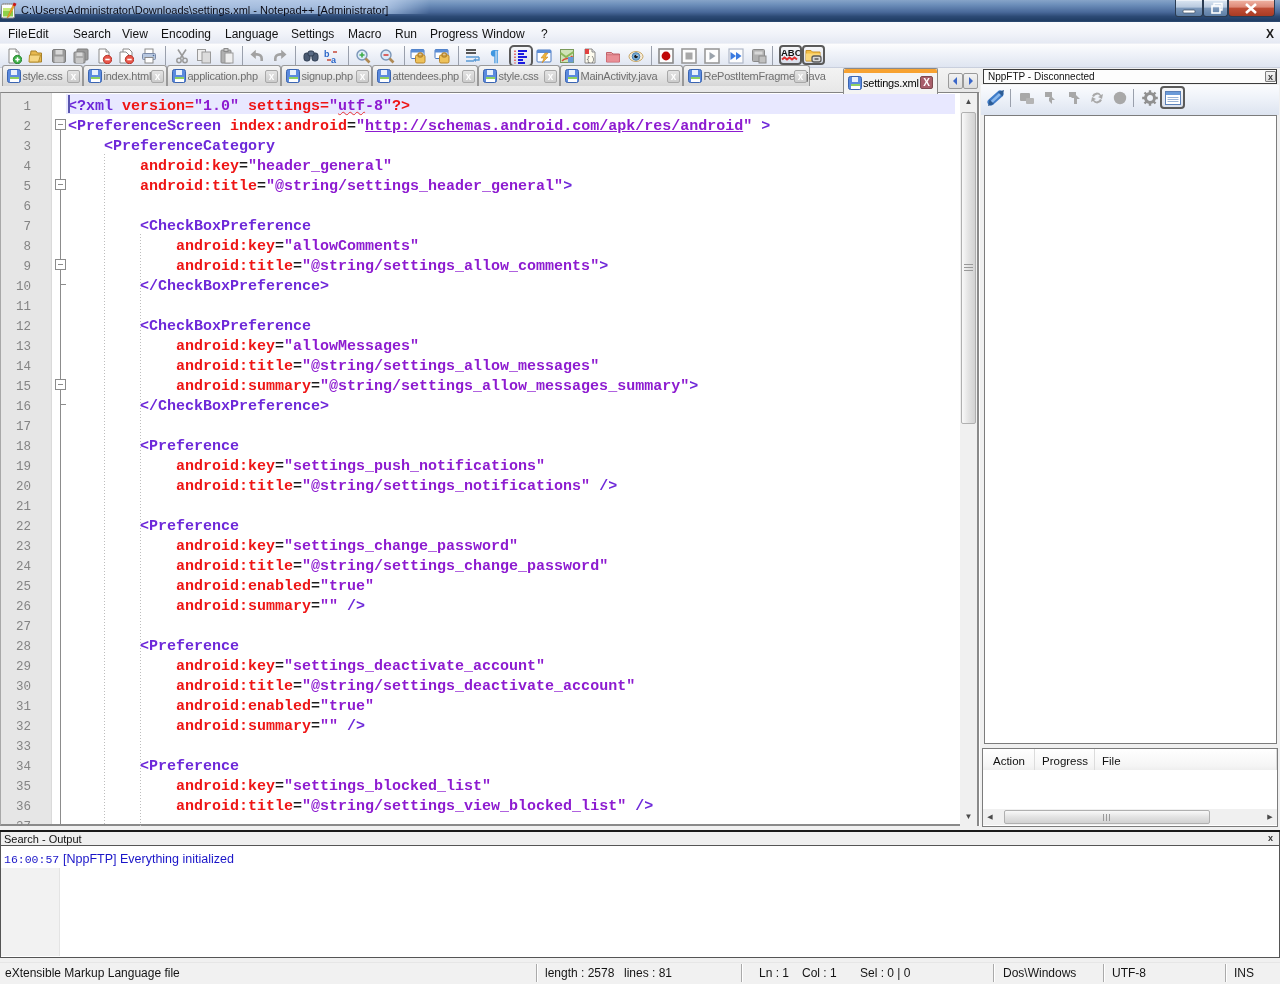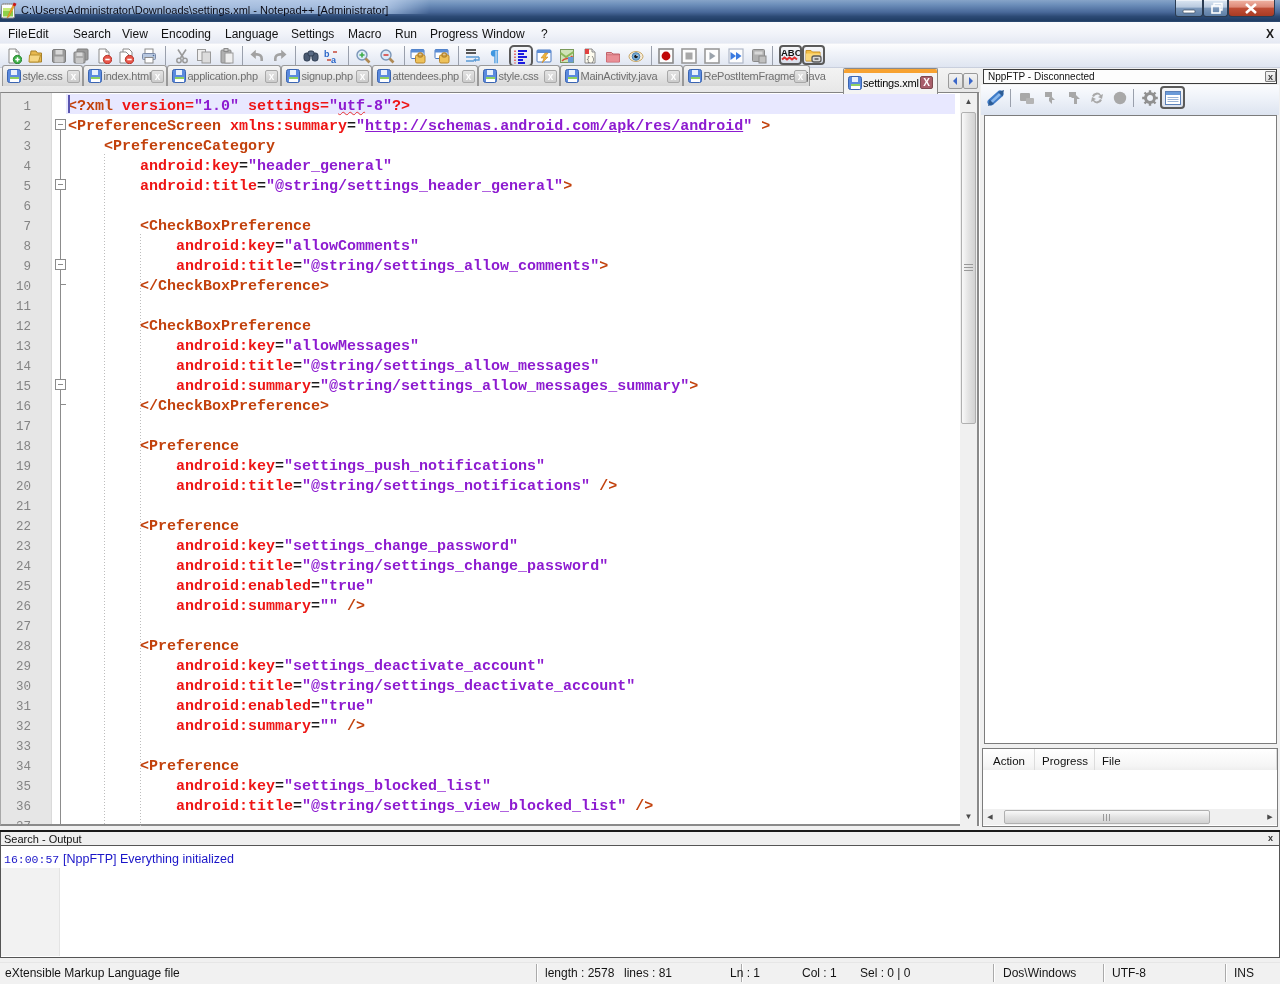--- a/index.html
+++ b/index.html
@@ -35,21 +35,21 @@
 .fdi::before{content:"";position:absolute;left:3px;top:0px;width:6px;height:4.5px;background:#e8f0fc}
 .fdi::after{content:"";position:absolute;left:1.5px;top:6.5px;width:9px;height:5px;background:linear-gradient(180deg,#8ed060 0 2.2px,#fff 2.2px)}
 
 #editor{left:0;top:92px;width:979px;height:734px;background:#fff;border-top:1px solid #848484;border-left:1px solid #a8a8a8;border-right:2px solid #8a8a8a;border-bottom:2px solid #8a8a8a;overflow:hidden}
 #nummargin{left:1px;top:93px;width:51px;height:731px;background:#e6e6e6;border-right:1px solid #dadada}
 #nums{left:0px;top:96.5px;width:31px;height:732px;font-family:"Liberation Mono",monospace;font-size:12.5px;line-height:20px;color:#848484;text-align:right;white-space:pre;overflow:hidden}
 #foldmargin{left:53px;top:93px;width:13px;height:731px;background:#fff}
 #rowhl{left:66px;top:94px;width:889px;height:20px;background:#e8e8ff}
 #caret{left:68px;top:95px;width:2px;height:18px;background:#5a55b0}
 #code{left:68px;top:96.5px;width:892px;height:732px;font-family:"Liberation Mono",monospace;font-size:15px;font-weight:bold;line-height:20px;white-space:pre;overflow:hidden;color:#1c1c1c}
-.b{color:#c2410c}
+.b{color:#6d28d9}
 .r{color:#ee1515}
 .p{color:#8d1bd0}
 .u{text-decoration:underline}
 .sq{text-decoration:underline wavy #e83030 1px;text-underline-offset:1px}
 .ig{position:absolute;width:1px;background-image:repeating-linear-gradient(180deg,#bdbdbd 0 1px,transparent 1px 3px)}
 .fbox{left:55px;width:11px;height:11px;background:#fff;border:1px solid #8c8c8c}
 .fbox::after{content:"";position:absolute;left:2px;top:4px;width:5px;height:1px;background:#8c8c8c}
 
 .sbtrack{position:absolute;background:#f0f0f0}
 .sbthumbv{position:absolute;background:linear-gradient(90deg,#f9f9f9,#e3e3e3 50%,#d2d2d2);border:1px solid #b0b0b0;border-radius:2px}
@@ -392,21 +392,21 @@
 <div class="abs fbox" style="top:119px"></div>
 <div class="abs fbox" style="top:179px"></div>
 <div class="abs fbox" style="top:259px"></div>
 <div class="abs fbox" style="top:379px"></div>
 <div class="abs" style="left:60px;top:284px;width:6px;height:1px;background:#8c8c8c"></div>
 <div class="abs" style="left:60px;top:404px;width:6px;height:1px;background:#8c8c8c"></div>
 <div class="abs" id="rowhl"></div>
 <div class="ig" style="left:104px;top:154px;height:672px"></div>
 <div class="ig" style="left:140px;top:234px;height:592px"></div>
 <div class="abs" id="code"><span class="b">&lt;?xml </span><span class="r">version=</span><span class="p">"1.0"</span><span class="r"> settings=</span><span class="p">"<span class="sq">utf</span>-8"</span><span class="r">?&gt;</span>
-<span class="b">&lt;PreferenceScreen</span> <span class="r">xmlns:summary</span>=<span class="p">"<span class="u">http://schemas.android.com/apk/res/android</span>"</span> <span class="b">&gt;</span>
+<span class="b">&lt;PreferenceScreen</span> <span class="r">index:android</span>=<span class="p">"<span class="u">http://schemas.android.com/apk/res/android</span>"</span> <span class="b">&gt;</span>
     <span class="b">&lt;PreferenceCategory</span>
         <span class="r">android:key</span>=<span class="p">"header_general"</span>
         <span class="r">android:title</span>=<span class="p">"@string/settings_header_general"</span><span class="b">&gt;</span>
 
         <span class="b">&lt;CheckBoxPreference</span>
             <span class="r">android:key</span>=<span class="p">"allowComments"</span>
             <span class="r">android:title</span>=<span class="p">"@string/settings_allow_comments"</span><span class="b">&gt;</span>
         <span class="b">&lt;/CheckBoxPreference&gt;</span>
 
         <span class="b">&lt;CheckBoxPreference</span>
@@ -509,21 +509,21 @@
 <div class="abs" id="ogray"></div>
 <div class="abs" id="otime">16:00:57</div>
 <div class="abs" id="omsg">[NppFTP] Everything initialized</div>
 <div class="abs" id="statusgap"></div>
 <div class="abs" id="statusbar"></div>
 <div class="st" style="left:5px">eXtensible Markup Language file</div>
 <div class="ssep" style="left:536px"></div>
 <div class="st" style="left:545px">length : 2578</div>
 <div class="st" style="left:624px">lines : 81</div>
 <div class="ssep" style="left:741px"></div>
-<div class="st" style="left:730px">Ln : 1</div>
+<div class="st" style="left:759px">Ln : 1</div>
 <div class="st" style="left:802px">Col : 1</div>
 <div class="st" style="left:860px">Sel : 0 | 0</div>
 <div class="ssep" style="left:993px"></div>
 <div class="st" style="left:1003px">Dos\Windows</div>
 <div class="ssep" style="left:1103px"></div>
 <div class="st" style="left:1112px">UTF-8</div>
 <div class="ssep" style="left:1225px"></div>
 <div class="st" style="left:1234px">INS</div>
 
 </body></html>

